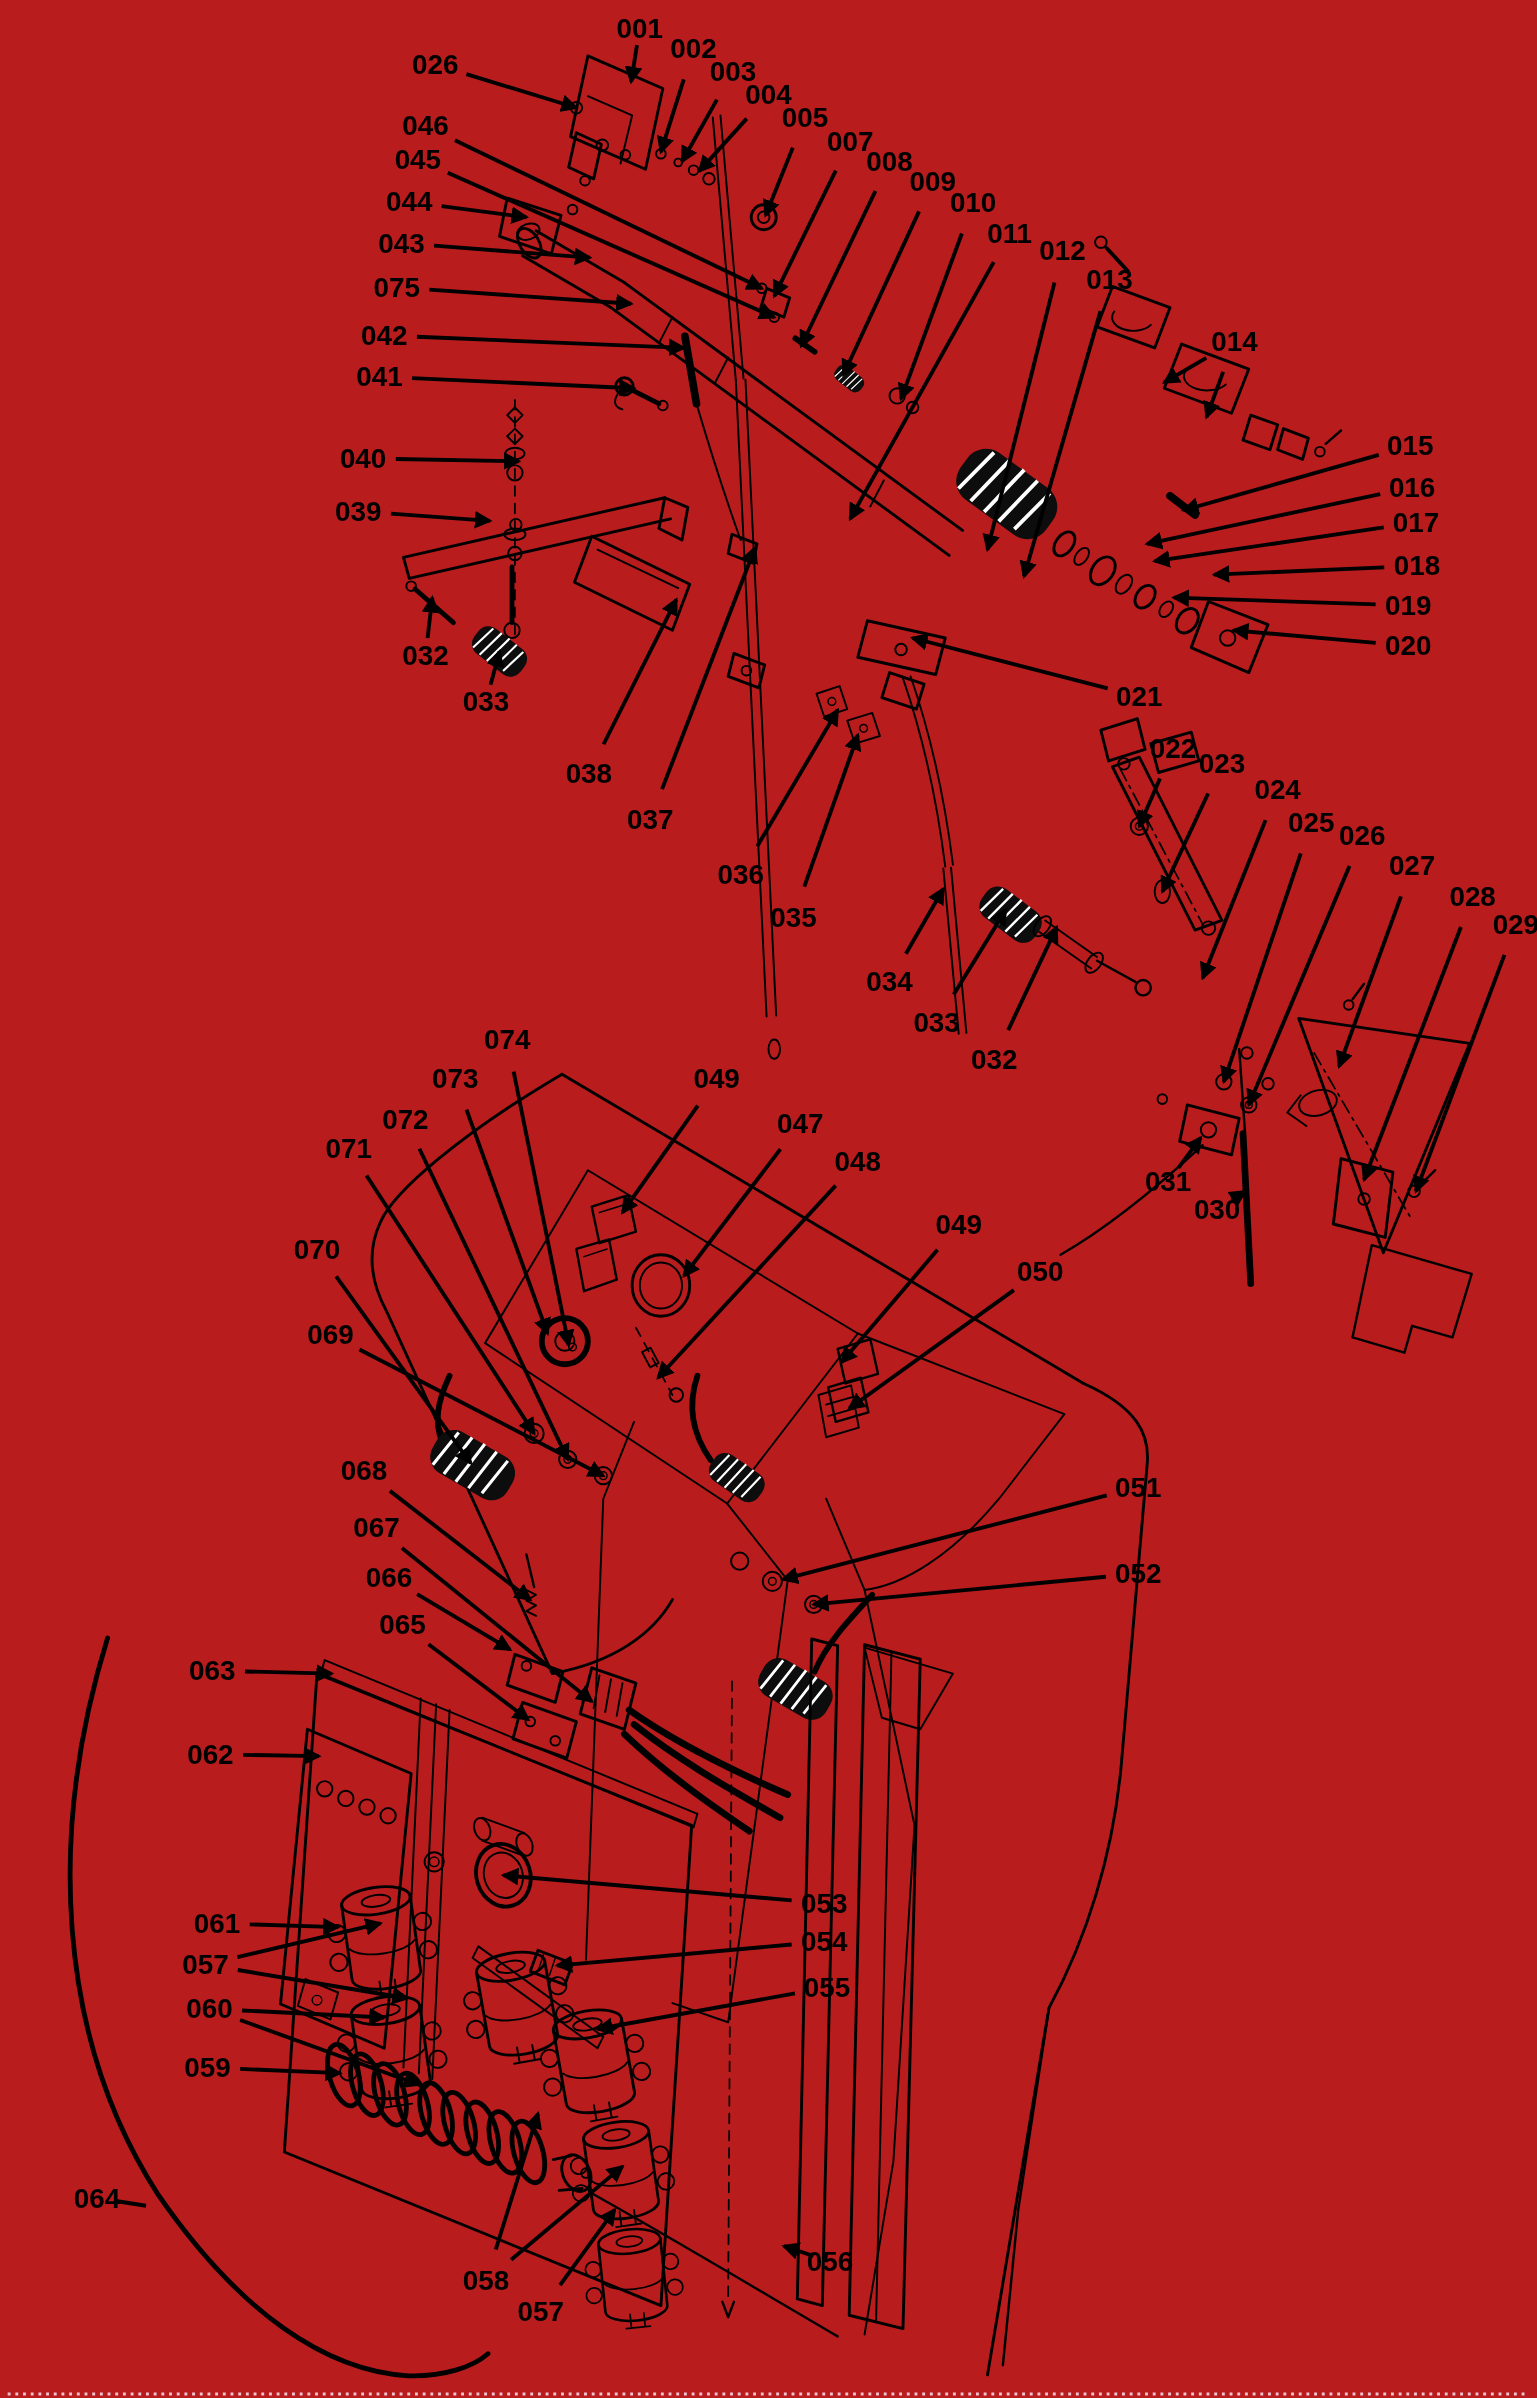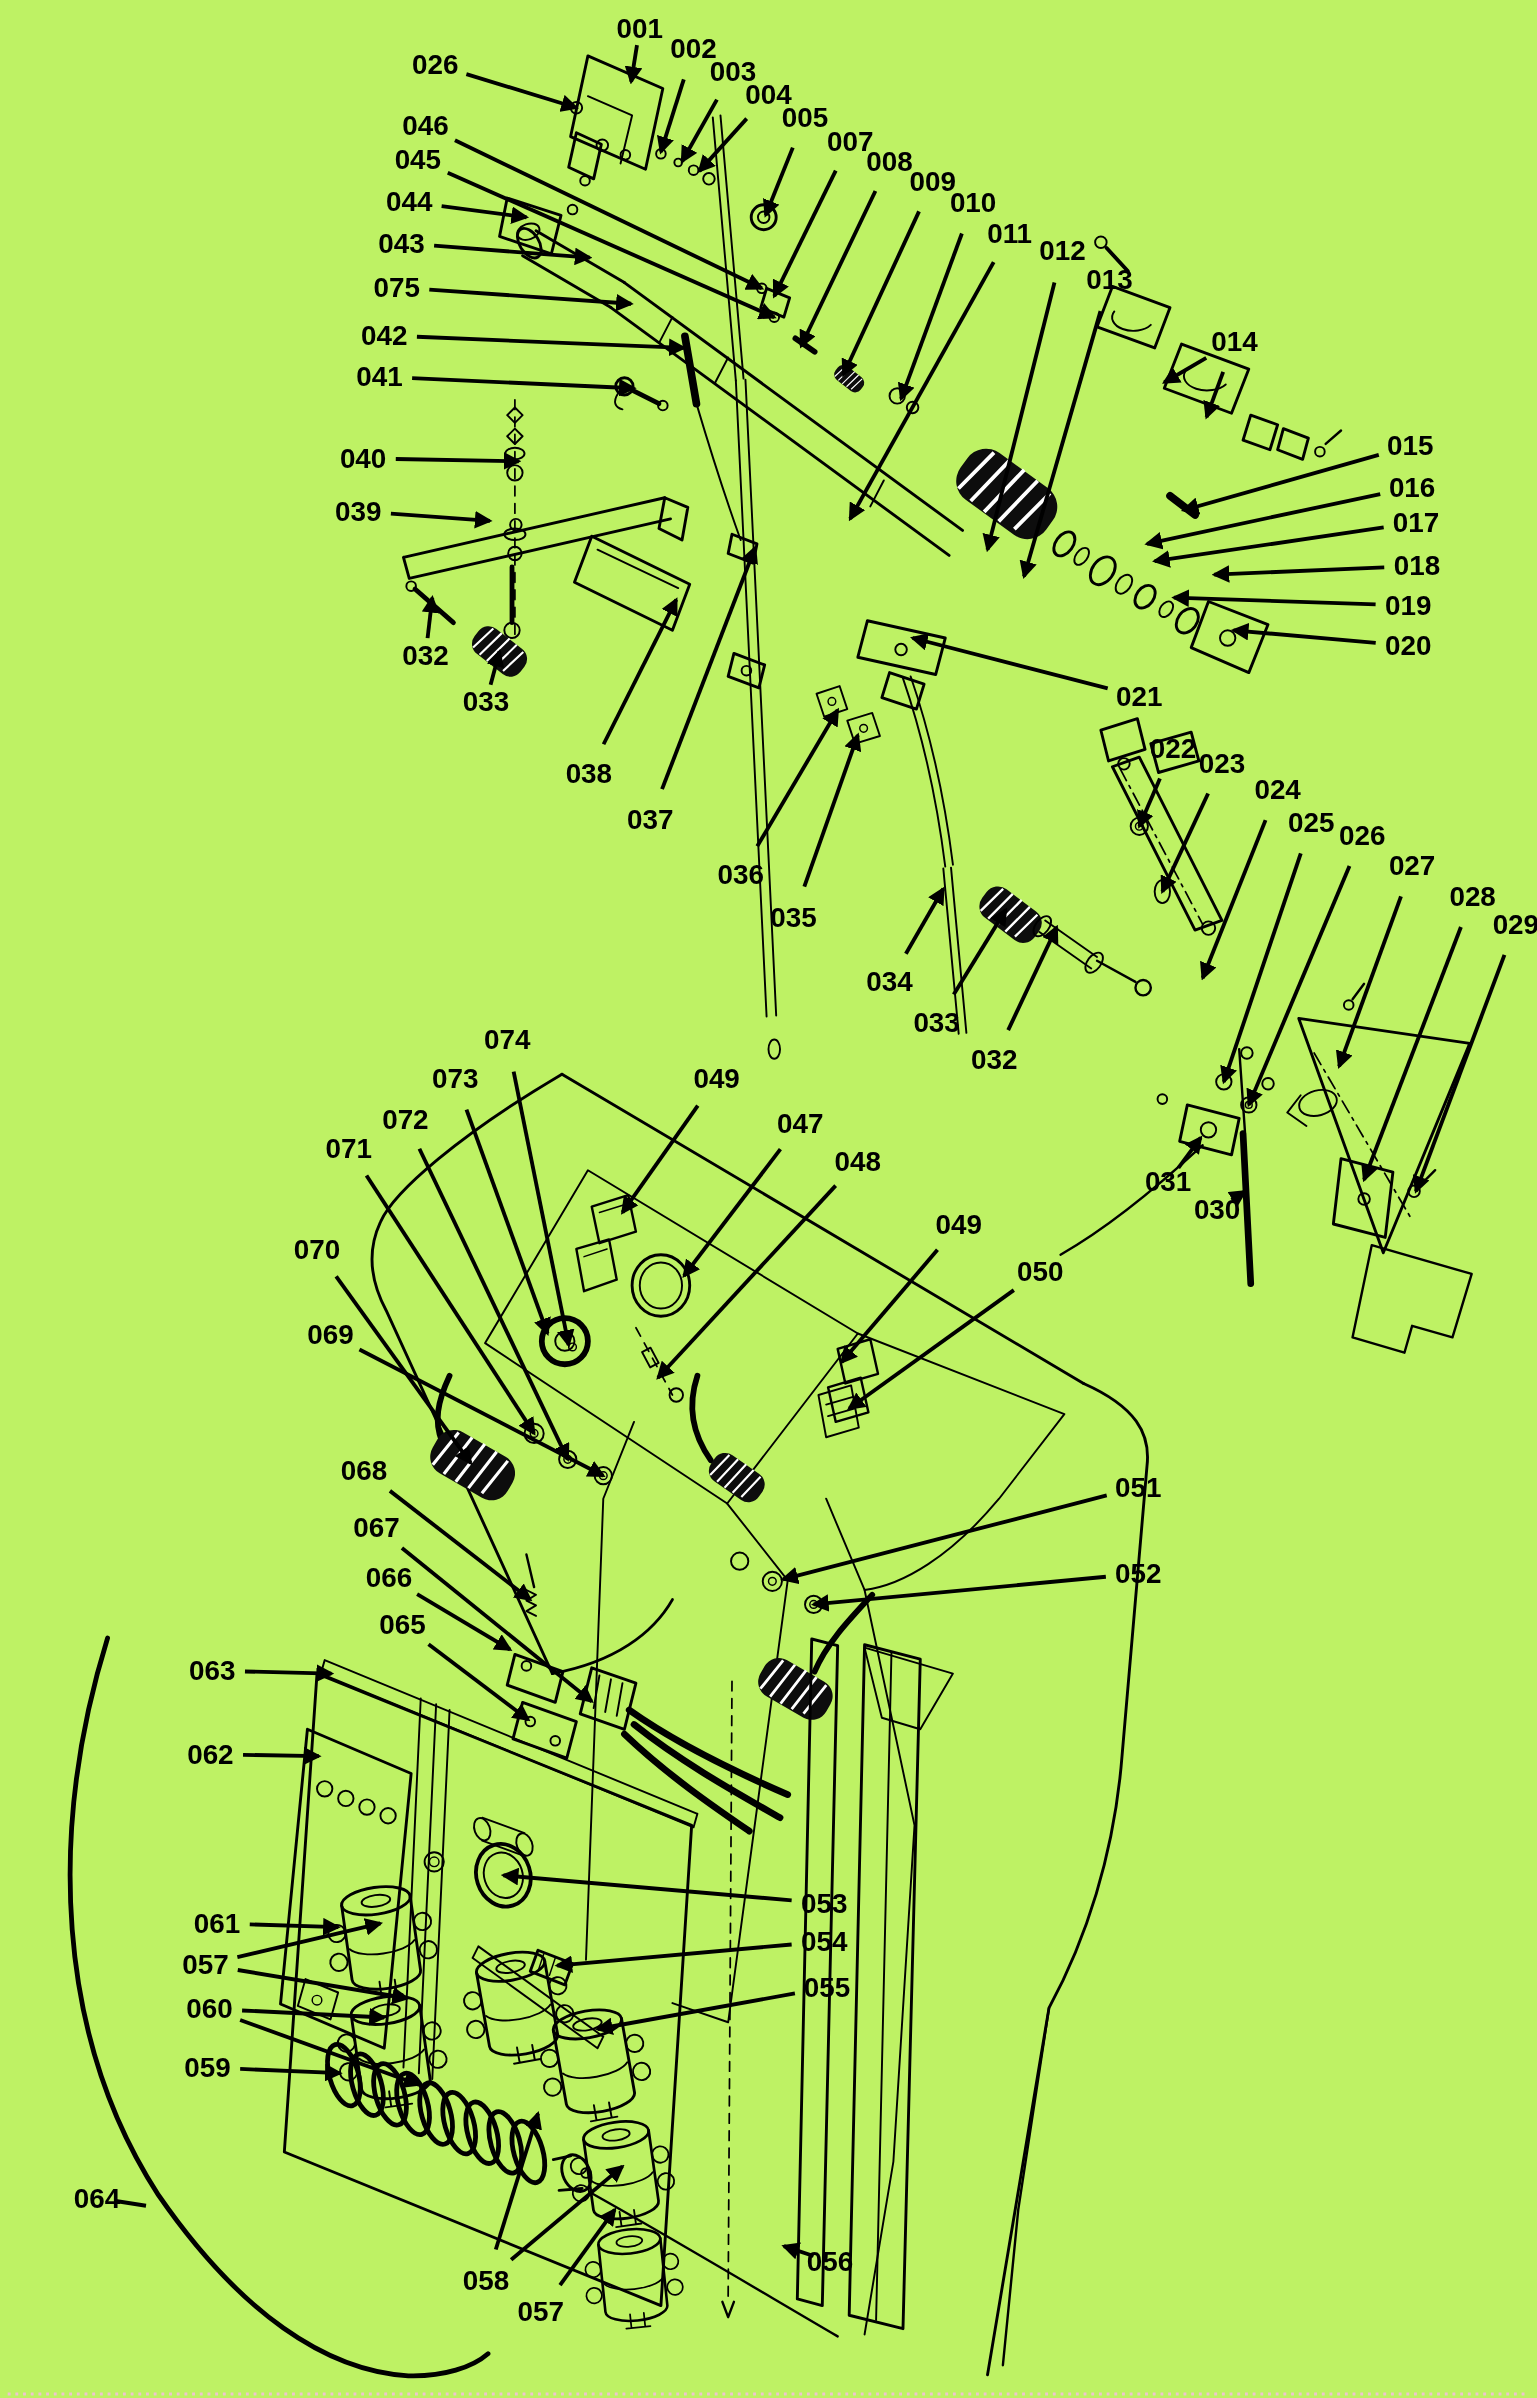--- a/index.html
+++ b/index.html
@@ -1,16 +1,16 @@
 <!DOCTYPE html>
 <html><head>
 <meta charset="utf-8">
 <style>
   html,body{margin:0;padding:0;background:#ffffff;}
-  .page{position:relative;width:1537px;height:2399px;background:#bef264;overflow:hidden;}
+  .page{position:relative;width:1537px;height:2399px;background:#b91c1c;overflow:hidden;}
   svg{display:block;}
   .ink{stroke:#000;fill:none;stroke-width:3;stroke-linecap:round;stroke-linejoin:round;}
   .w1{stroke-width:1.5}.w2{stroke-width:2}.w25{stroke-width:2.5}.w4{stroke-width:4}
   .w5{stroke-width:5}.w6{stroke-width:6}.w7{stroke-width:7}.w8{stroke-width:8}
   .dash{stroke-dasharray:10 8;stroke-width:1.8}
   .dashdot{stroke-dasharray:14 6 3 6;stroke-width:1.8}
   .fillb{fill:#0d0d0d;stroke:none}
   .leader{stroke:#000;stroke-width:4;fill:none}
   .callout-label{font:700 29px "Liberation Sans", sans-serif;fill:#000;}
 </style>

